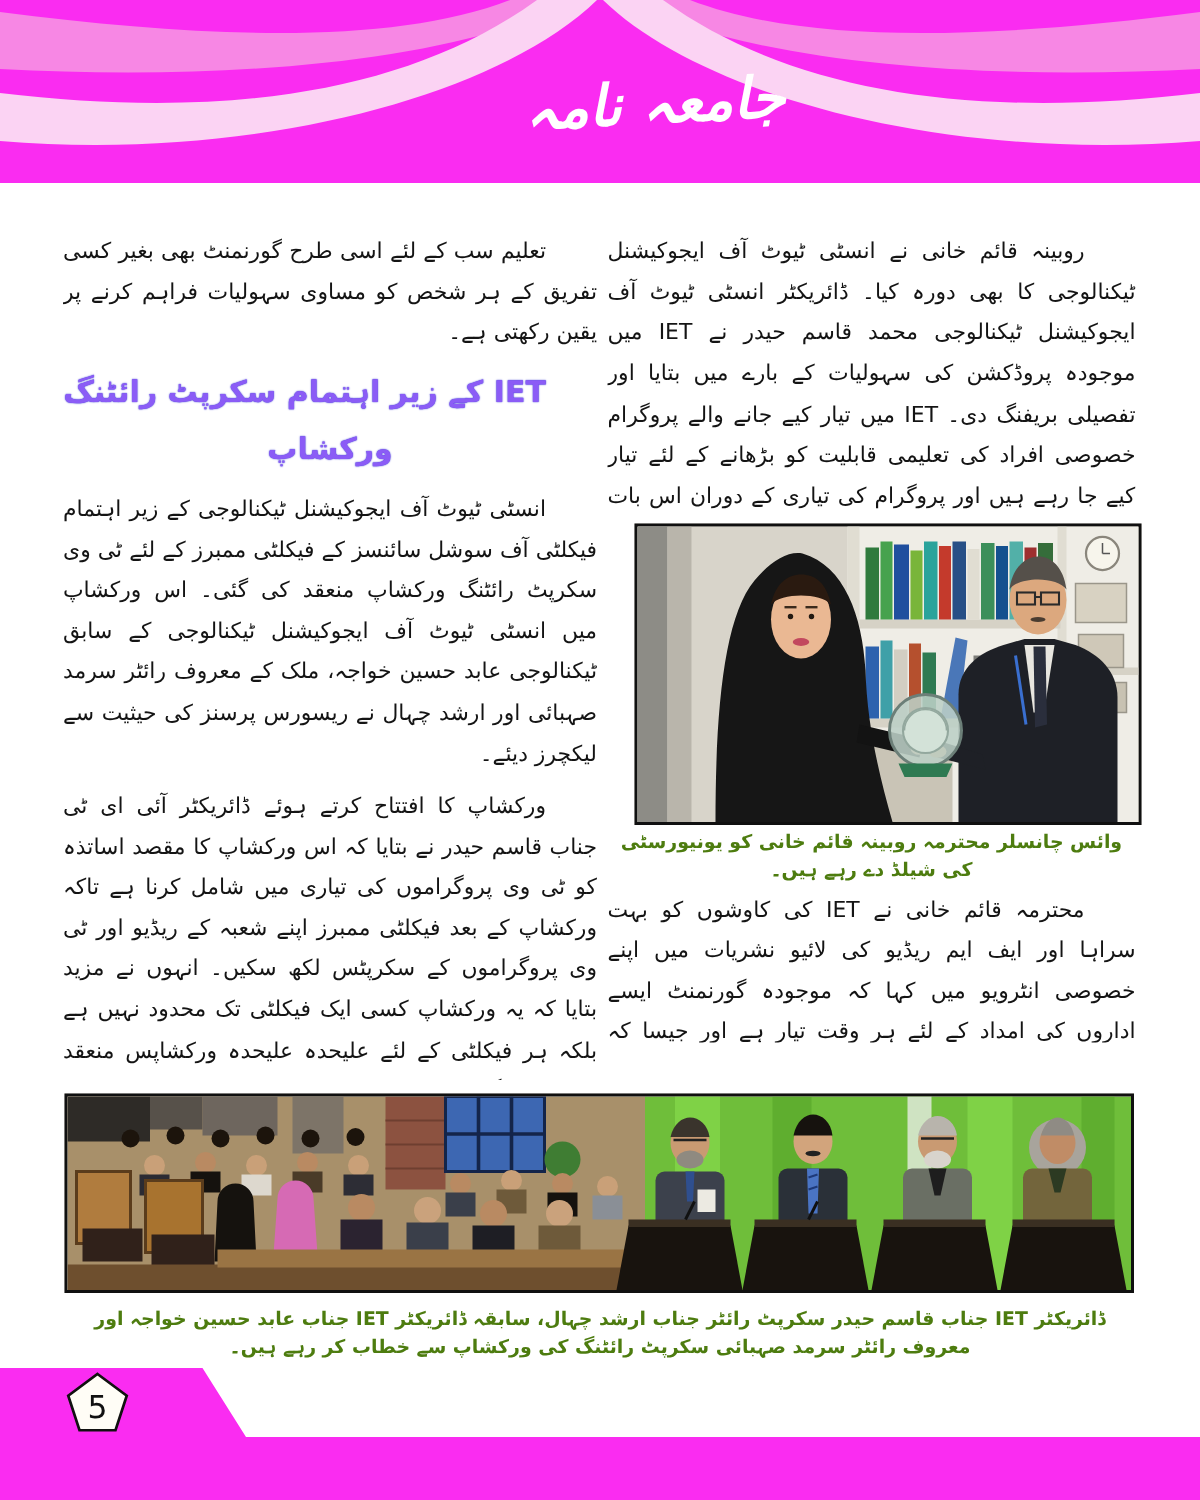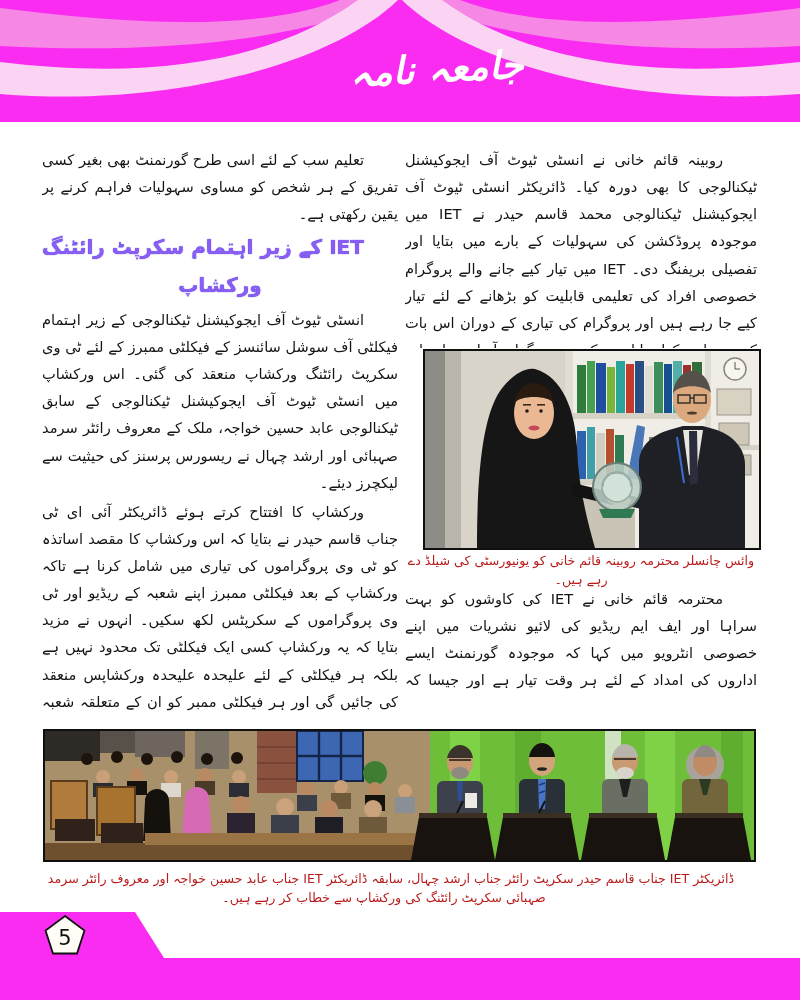--- a/index.html
+++ b/index.html
@@ -13,39 +13,39 @@
   .masthead-title{
     font-family:"DejaVu Sans", sans-serif;
     font-weight:bold;font-style:italic;
   }
   
   .urdu{direction:rtl;unicode-bidi:plaintext;color:#141414;}
   .col{position:absolute;top:146px;}
   .col-left{left:42px;width:356px;height:574px;overflow:hidden;}
   .col-right{left:405px;width:352px;height:202px;overflow:hidden;}
   .body-text{font-size:14.6px;line-height:1.86;text-align:justify;text-align-last:right;}
-  p.para{margin:0 0 2px 0;text-indent:34px;}
+  p.para{margin:8px 0 2px 0;text-indent:34px;}
   .section-heading{
     margin:12px 0 8px 0;
     text-align:center;text-align-last:center;
     font-size:20px;font-weight:bold;color:#8b5cf6;
     text-shadow:0 0 1px #1515c8;
     text-indent:0;
   }
   
   .photo{position:absolute;border:2px solid #101010;background:#cfccc2;display:block;}
   #photo-award{left:423px;top:349px;width:334px;height:197px;}
   #photo-workshop{left:43px;top:729px;width:709px;height:129px;}
   .caption{
     position:absolute;direction:rtl;
-    font-size:12.6px;line-height:1.5;color:#b91c1c;
-    text-align:center;text-align-last:center;
+    font-size:12.6px;line-height:1.5;color:#4d7c0f;
+    text-align:center;text-align-last:center;font-weight:bold;
   }
   #caption-award{left:405px;top:552px;width:352px;}
-  #caption-workshop{left:34px;top:870px;width:700px;text-align:right;}
+  #caption-workshop{left:50px;top:870px;width:700px;}
   #para-r2{position:absolute;left:405px;top:585px;width:352px;height:110px;overflow:hidden;}
   
   .footer{position:absolute;left:0;top:905px;width:800px;height:95px;}
   .pentagon-num{font-family:"DejaVu Sans", sans-serif;font-size:21px;fill:#111;}
 </style>
 </head>
 <body>
 
 <svg class="masthead" viewBox="0 0 800 122" xmlns="http://www.w3.org/2000/svg" aria-hidden="true">
   <rect x="0" y="0" width="800" height="122" fill="#fa2cf1"></rect>

